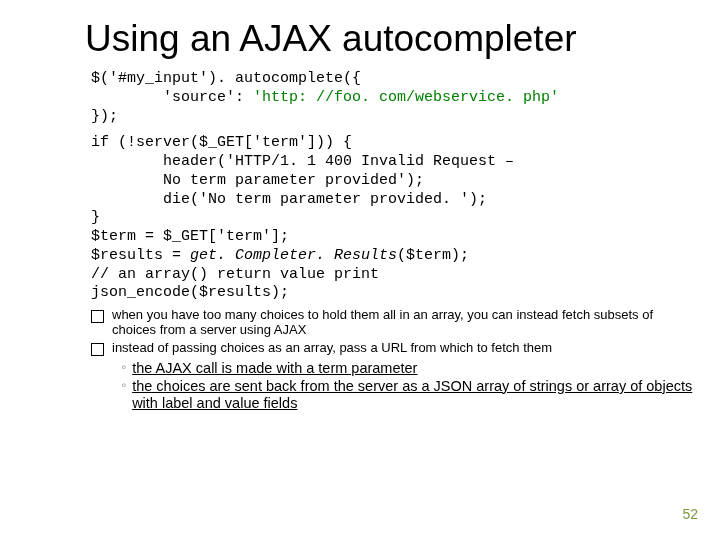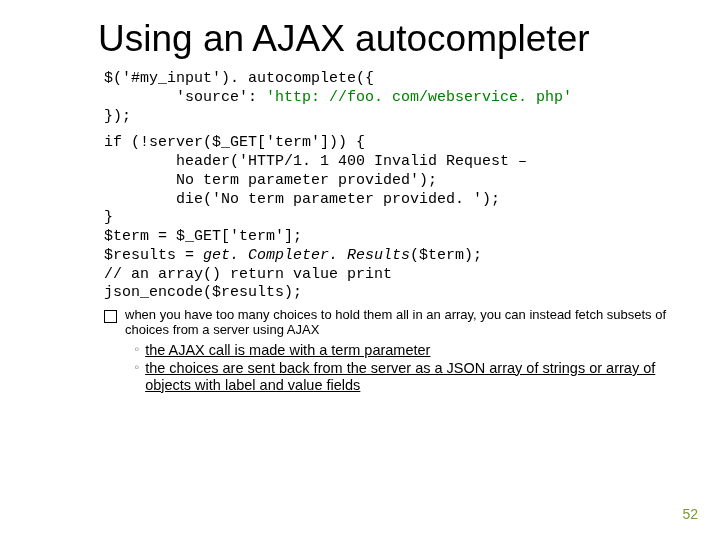--- a/index.html
+++ b/index.html
@@ -10,21 +10,21 @@
     background: #fff;
     font-family: Arial, Helvetica, sans-serif;
     color: #000;
     overflow: hidden;
   }
   .slide {
     position: relative;
     width: 720px;
     height: 540px;
     box-sizing: border-box;
-    padding: 18px 26px 10px 34px;
+    padding: 18px 26px 10px 21px;
   }
   .title {
     font-size: 37px;
     font-weight: 400;
     letter-spacing: 0px;
     margin: 0 0 10px 64px;
     color: #000;
   }
   .code {
     font-family: Liberation Mono, monospace;
@@ -105,20 +105,24 @@
 <span>$term = $_GET['term'];</span>
 <span>$results = </span><span class="em">get. Completer. Results</span><span>($term);</span>
 <span class="cmt">// an array() return value print</span>
 <span>json_encode($results);</span></div>
 
   <div class="bullets">
     <div class="item">
       <span class="box"></span>
       <span class="txt">when you have too many choices to hold them all in an array, you can instead fetch subsets of choices from a server using AJAX</span>
     </div>
+    <div class="item">
+      <span class="box"></span>
+      <span class="txt">instead of passing choices as an array, pass a URL from which to fetch them</span>
+    </div>
   </div>
 
   <div class="sub">
     <div class="sitem">
       <span class="dot">◦</span>
       <span class="stxt">the AJAX call is made with a term parameter</span>
     </div>
     <div class="sitem">
       <span class="dot">◦</span>
       <span class="stxt">the choices are sent back from the server as a JSON array of strings or array of objects with label and value fields</span>

